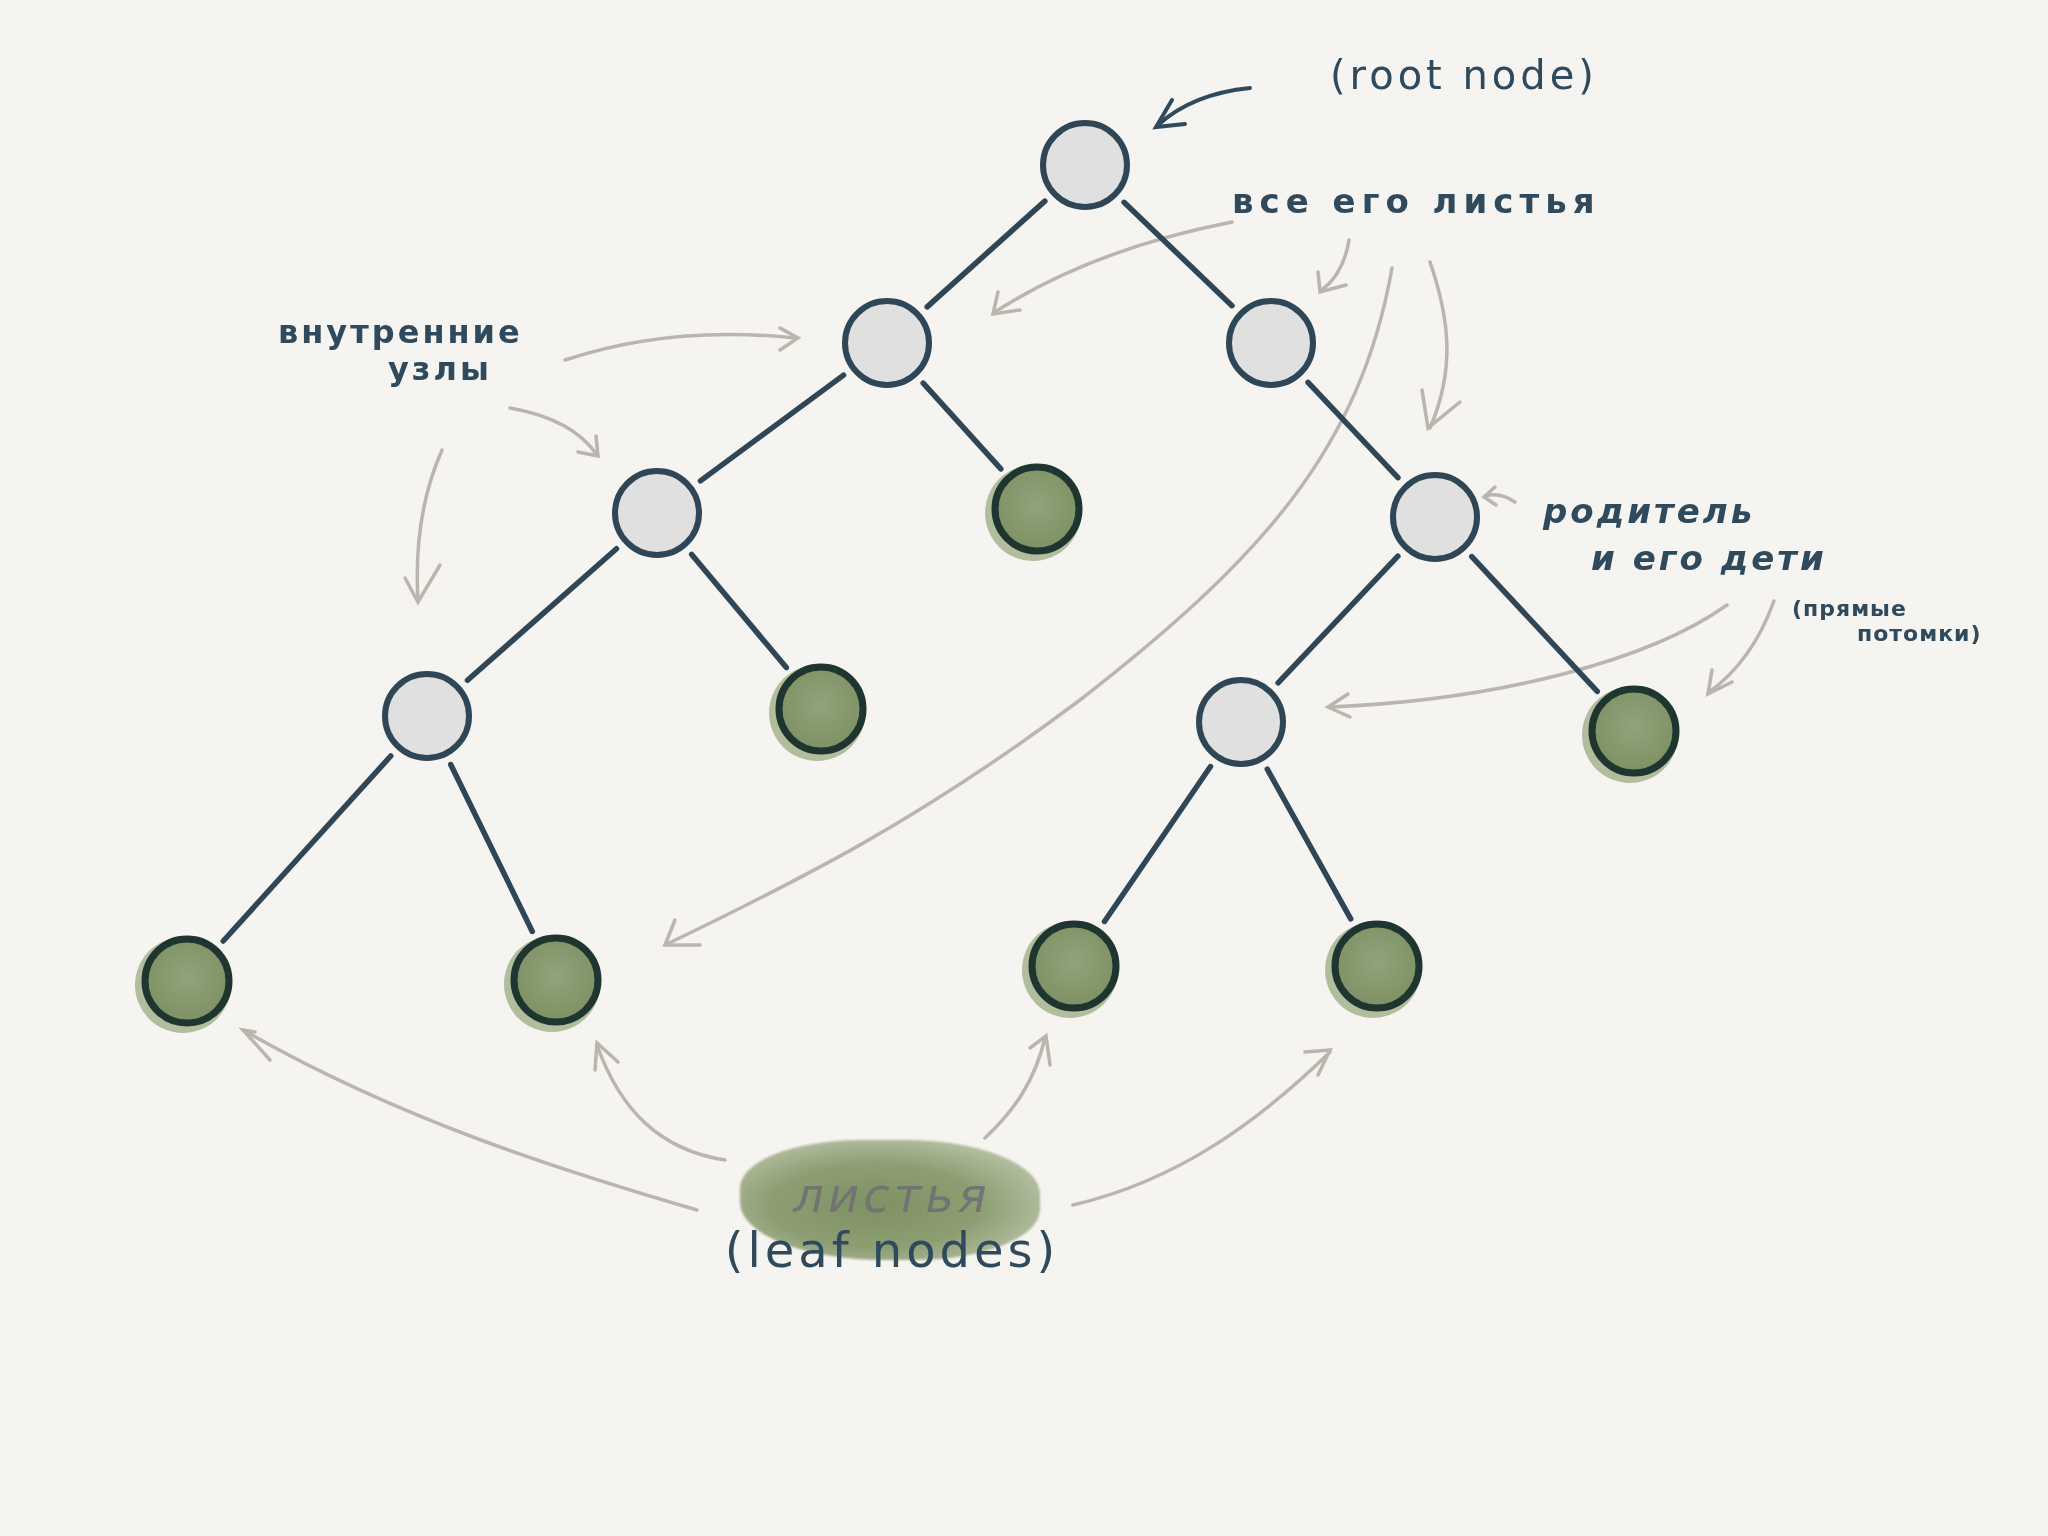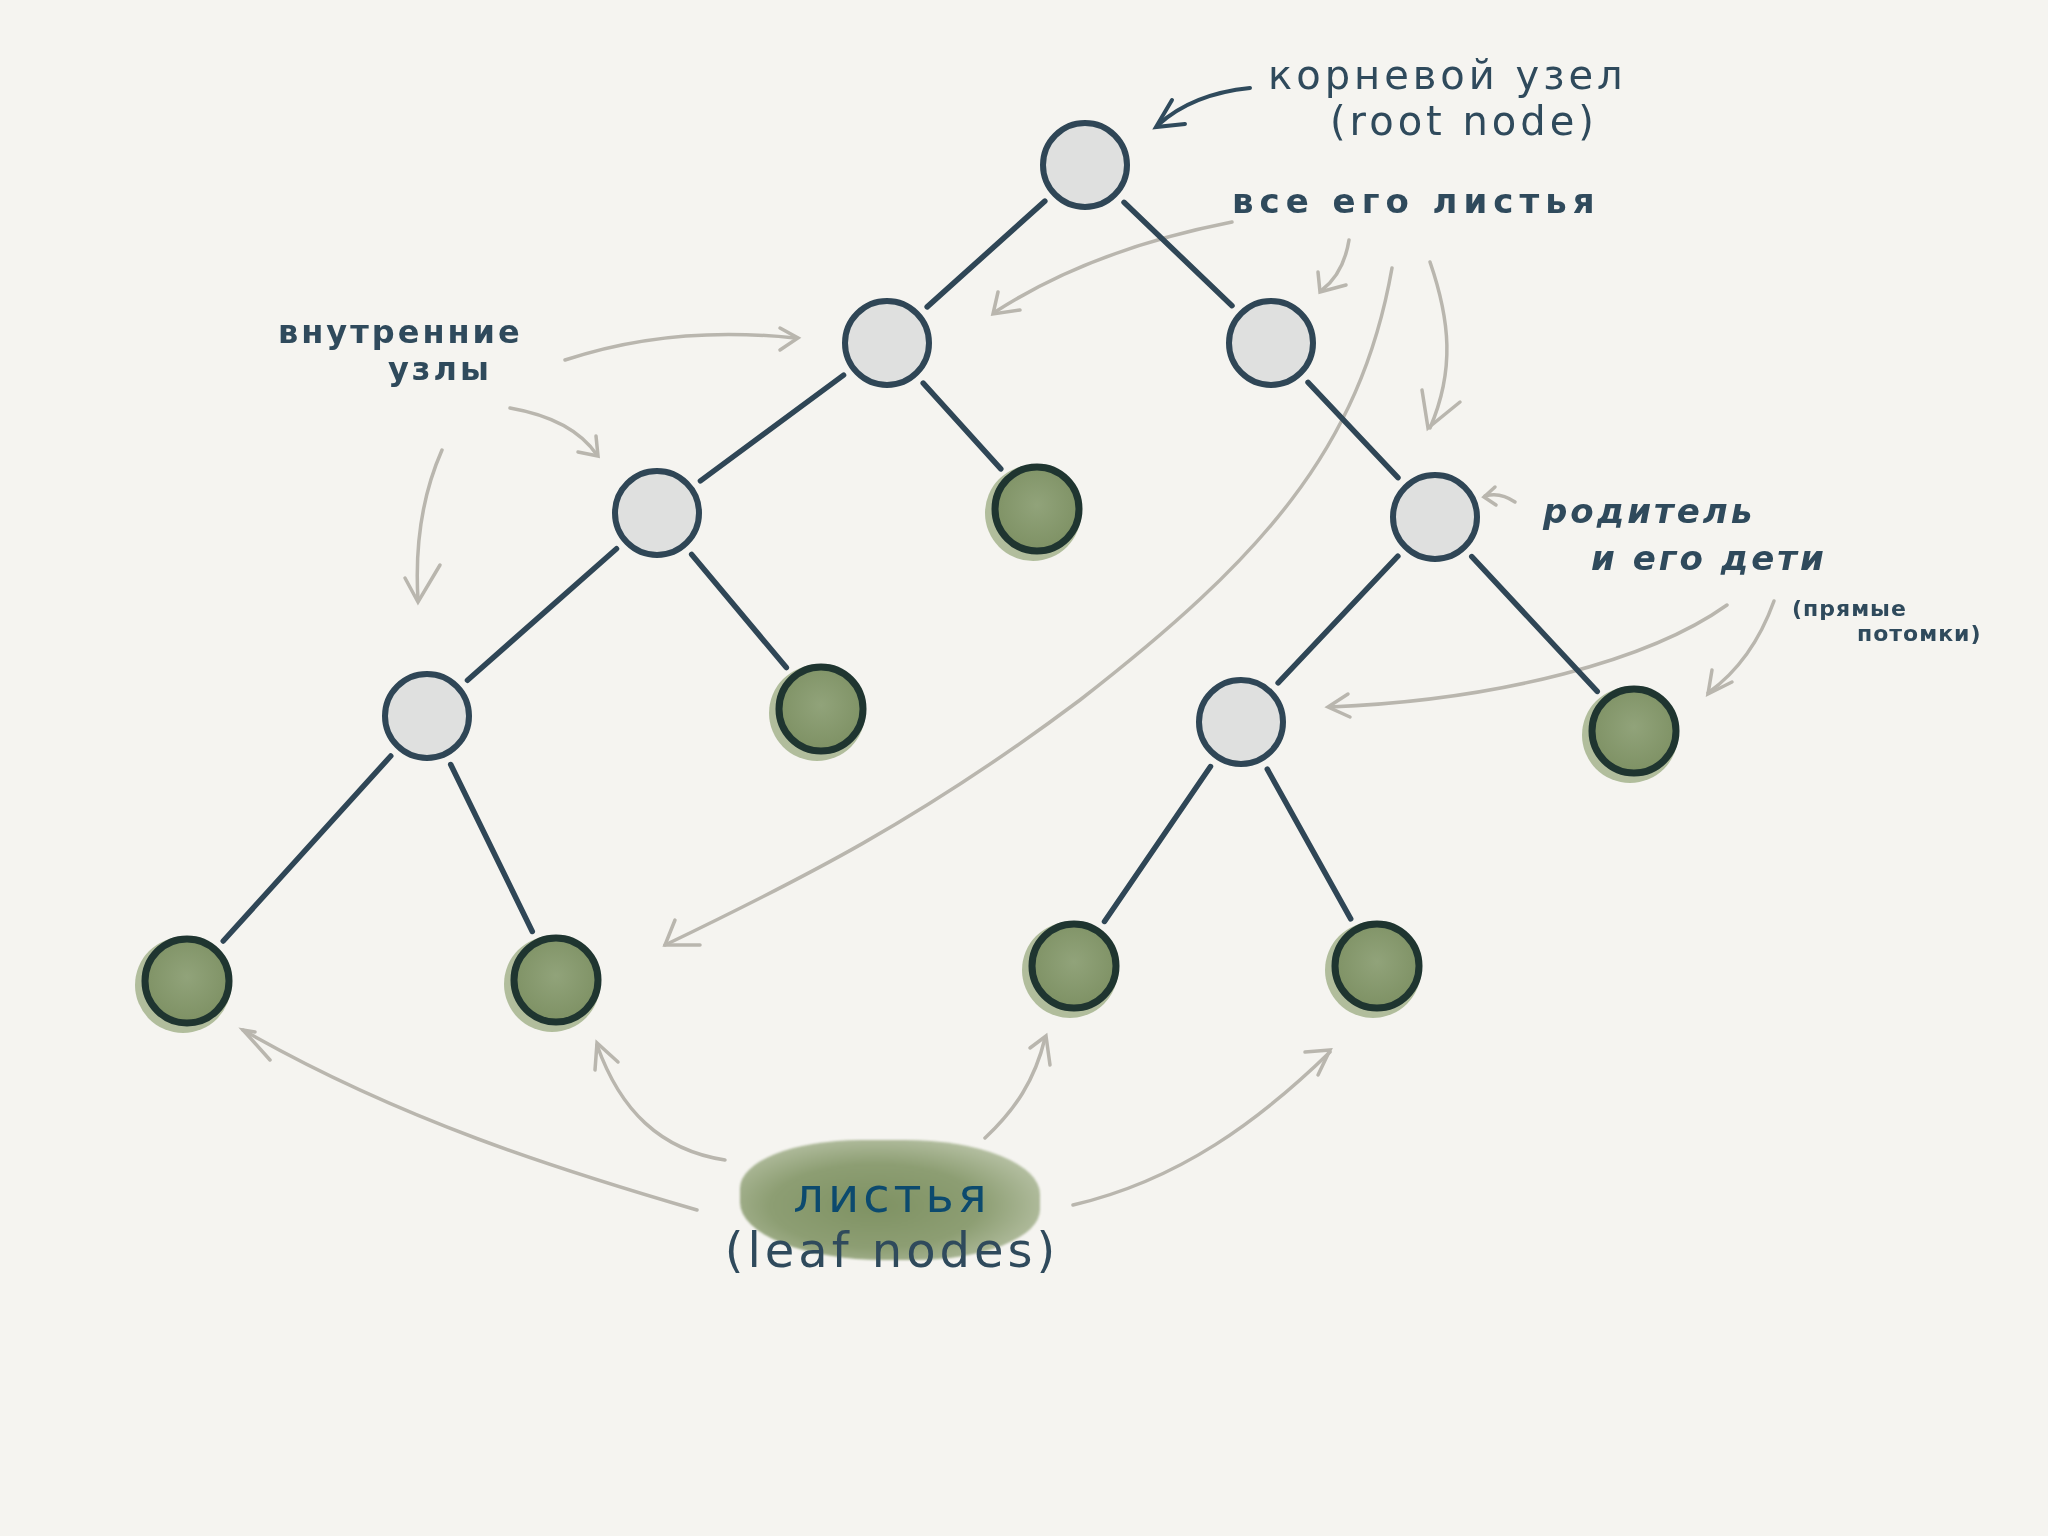--- a/index.html
+++ b/index.html
@@ -128,21 +128,20 @@
       <g>
         <circle cx="1373" cy="970" r="48" fill="#9aab80" opacity="0.75"></circle>
         <circle cx="1377" cy="966" r="42" fill="url(#leafGrad)" stroke="#1f3530" stroke-width="7"></circle>
       </g>
     </g>
 </svg>
 
 <div class="blob"></div>
 
 <div class="lbl hand" style="left:1268px;top:52px;font-size:40px;">
-  <div>корневой узел</div>
   <div style="margin-left:62px;">(root node)</div>
 </div>
 
 <div class="lbl" style="left:1232px;top:182px;font-size:34px;letter-spacing:6px;">все его листья</div>
 
 <div class="lbl" style="left:278px;top:314px;font-size:32px;">
   <div>внутренние</div>
   <div style="margin-left:110px;">узлы</div>
 </div>
 
@@ -150,15 +149,15 @@
   <div>родитель</div>
   <div style="margin-left:48px;margin-top:8px;text-align:center;">и его дети</div>
 </div>
 
 <div class="lbl" style="left:1792px;top:596px;font-size:22px;letter-spacing:1px;">
   <div>(прямые</div>
   <div style="margin-left:65px;">потомки)</div>
 </div>
 
 <div class="lbl hand" style="left:712px;top:1168px;font-size:48px;text-align:center;width:360px;">
-  <div style="color:#0c4a6e;">листья</div>
+  <div style="color:#737373;font-style:italic;">листья</div>
   <div style="">(leaf nodes)</div>
 </div>
 
 </body></html>

